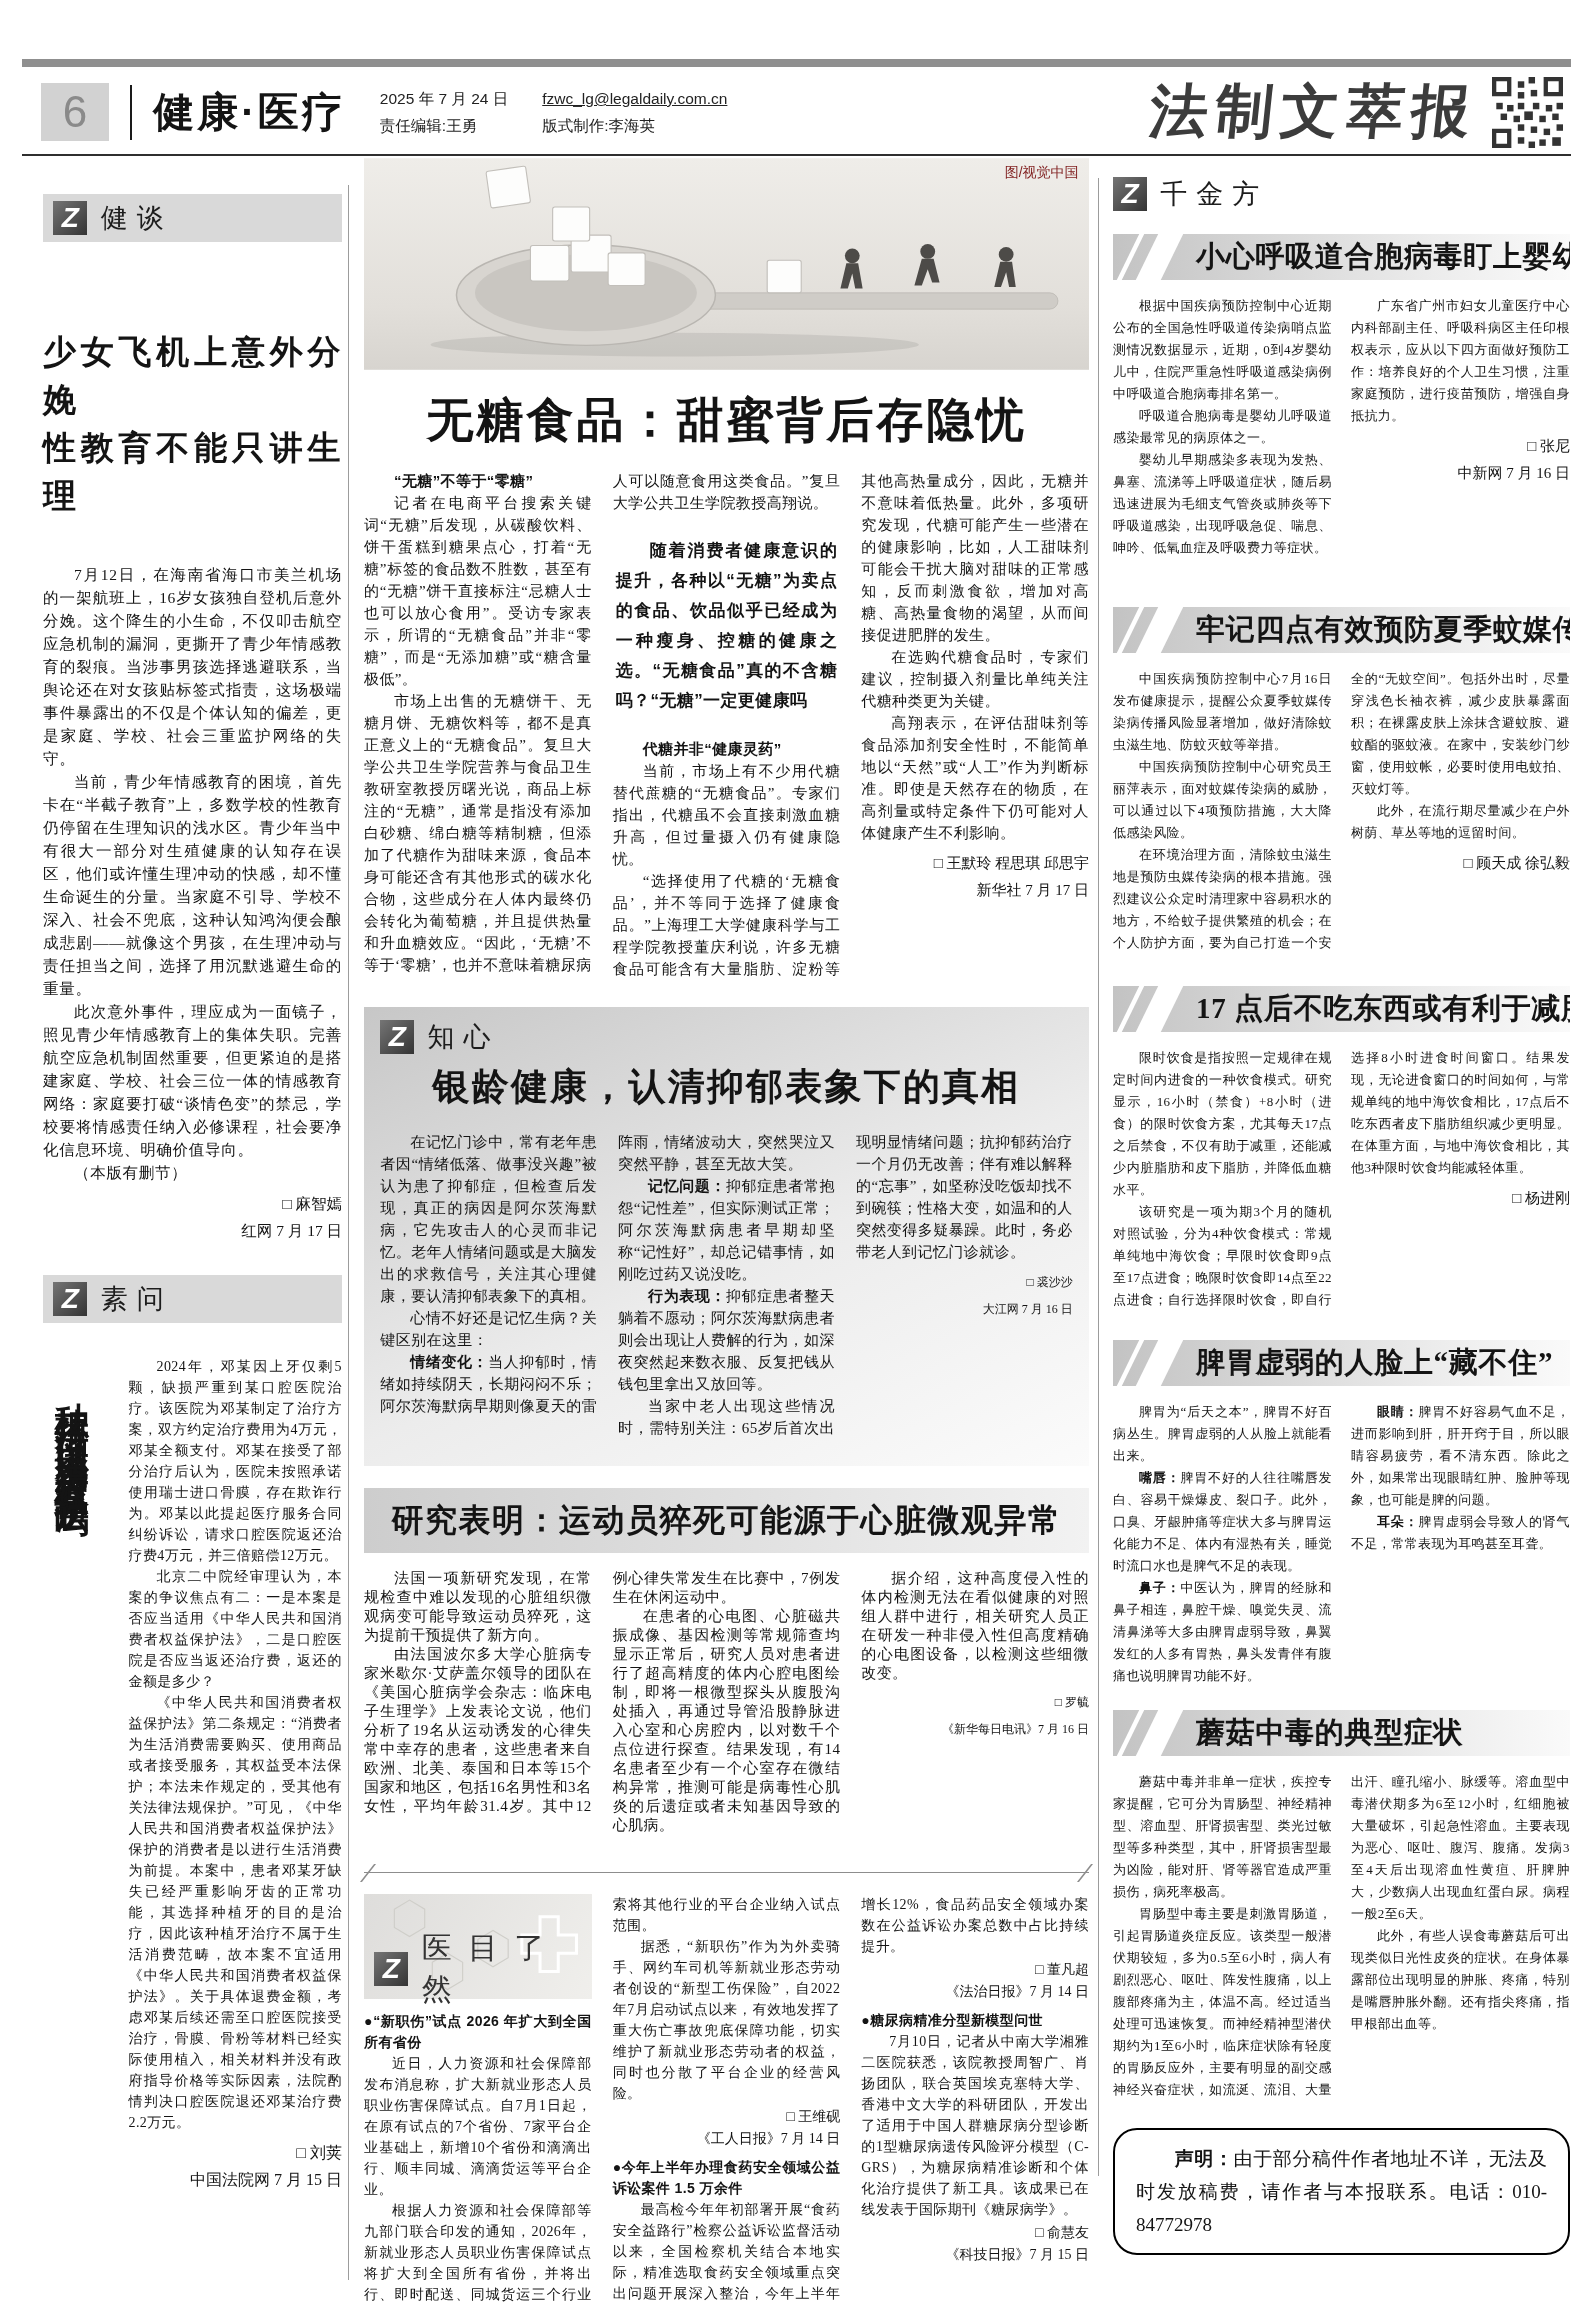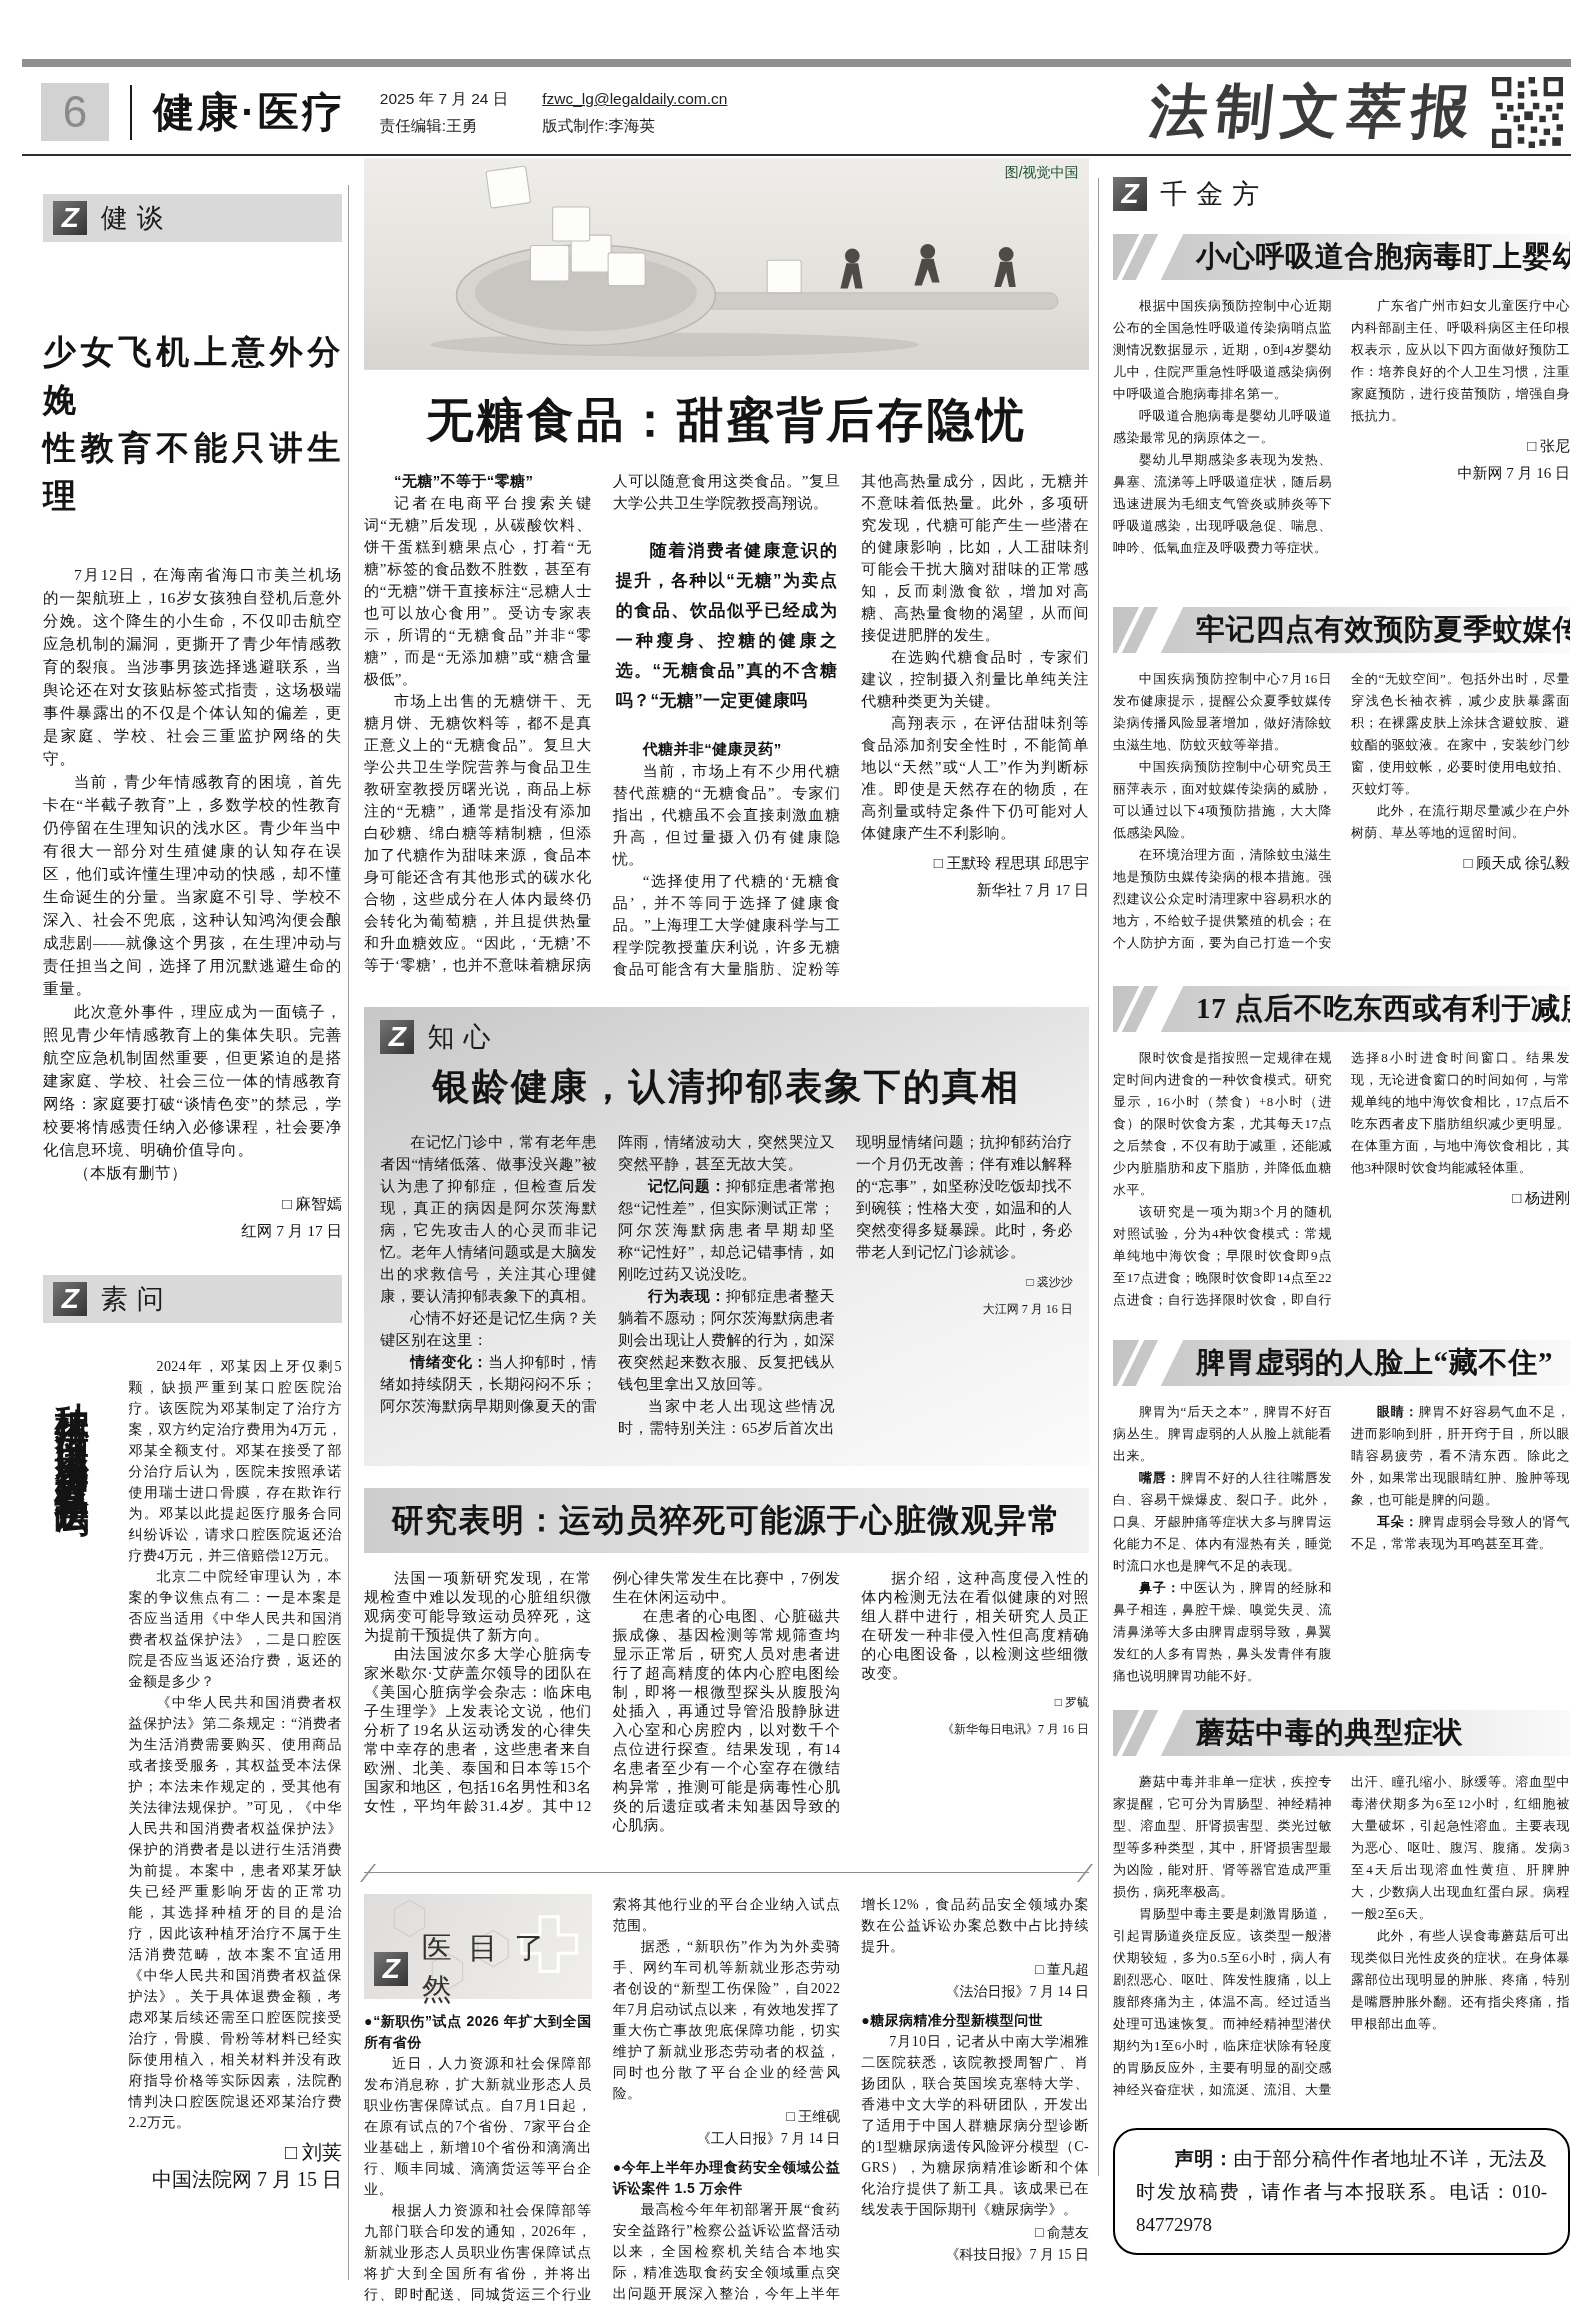--- a/index.html
+++ b/index.html
@@ -33,25 +33,25 @@
   .left{position:absolute;left:43px;top:194px;width:299px}
   .talk-title{font-size:33px;font-weight:bold;line-height:1.45;letter-spacing:1.5px;margin:87px 0 43px;text-align:justify}
   .talk .body p{font-size:15.5px;line-height:23px;letter-spacing:0.7px}
   .talk .note{text-indent:2em;font-size:15.5px;line-height:23px}
   .talk .byline{font-size:15.5px}
   .suwen{margin-top:31px}
   .suwen-flow{margin-top:33px}
   .vtitle{float:left;writing-mode:vertical-rl;font-size:34px;font-weight:bold;letter-spacing:6px;
           height:762px;padding:19px 16.3px 0 7.4px;margin-right:21px;line-height:1.2}
   .suwen .body p{font-size:14px;line-height:21px;letter-spacing:0.4px}
-  .suwen .byline{font-size:20px}
+  .suwen .byline{font-size:16px}
   
   .center{position:absolute;left:364px;top:158px;width:725px}
   .photo{position:relative;width:725px;height:212px;overflow:hidden}
-  .credit{position:absolute;top:6px;right:10.4px;font:14px "Liberation Sans",sans-serif;color:#14532d}
+  .credit{position:absolute;top:6px;right:10.4px;font:14px "Liberation Sans",sans-serif;color:#7f1d1d}
   .main-title{text-align:center;font-size:47px;font-weight:bold;letter-spacing:3px;margin:19px 0 18px}
   .cols3{column-count:3;column-gap:21px;column-fill:auto;overflow:hidden}
   .sugar-cols{height:518px}
   .sugar-cols p{font-size:15px;line-height:22px;letter-spacing:0.4px}
   .sub{font-family:"Liberation Sans","DejaVu Sans",sans-serif;font-weight:bold;text-align:center;
        font-size:20px;margin:4.4px 0 7.4px;text-indent:0}
   .intro{font-family:"Liberation Sans","DejaVu Sans",sans-serif;font-weight:bold;font-size:17px !important;
          line-height:30px !important;margin:22px 3px !important;text-indent:2em}
   .sugar-cols .byline{font-size:15px}
   .zx-box{margin-top:19px;background:linear-gradient(155deg,#c7c7c7,#ececec 55%,#fbfbfb);padding:12px 16.3px 15px}

